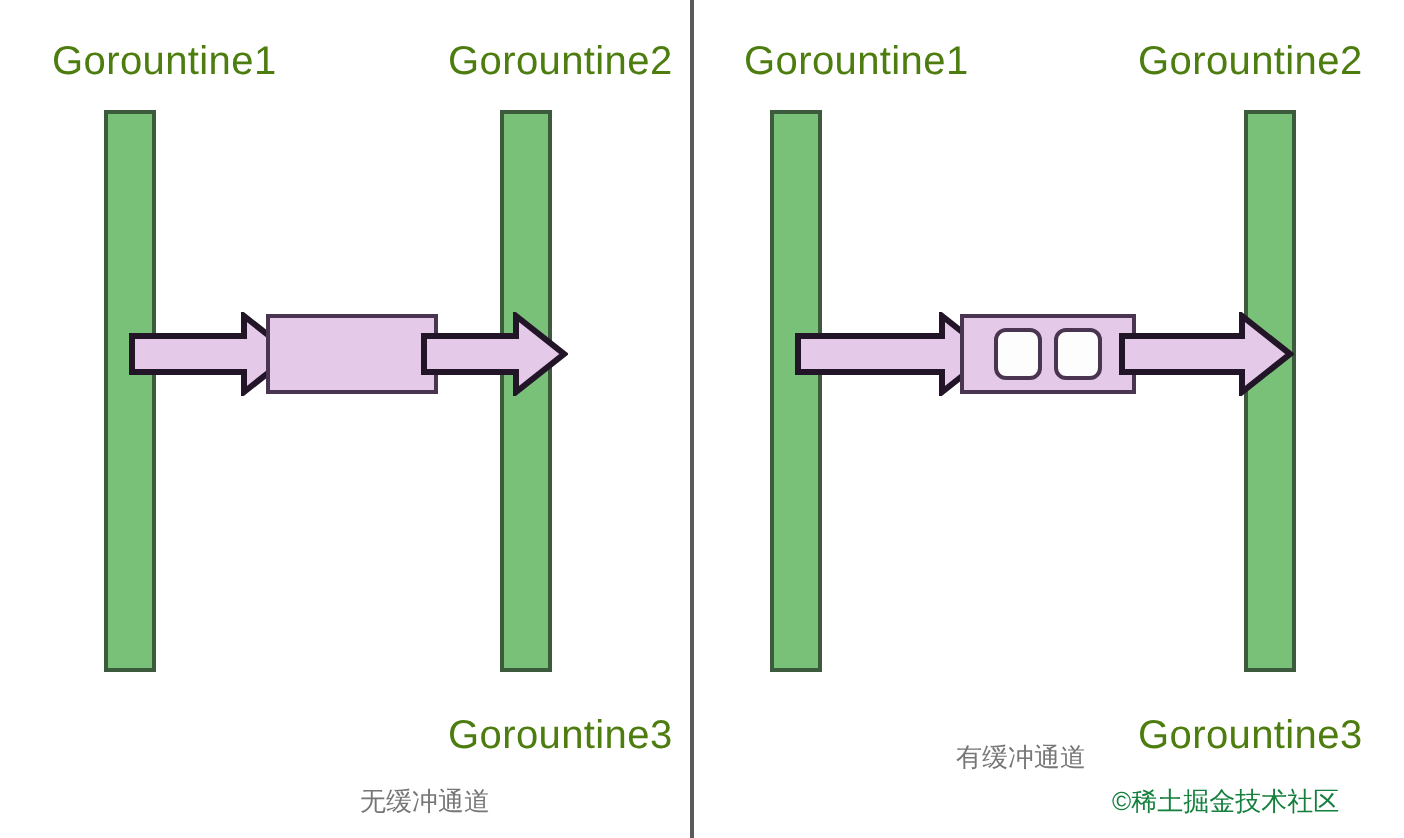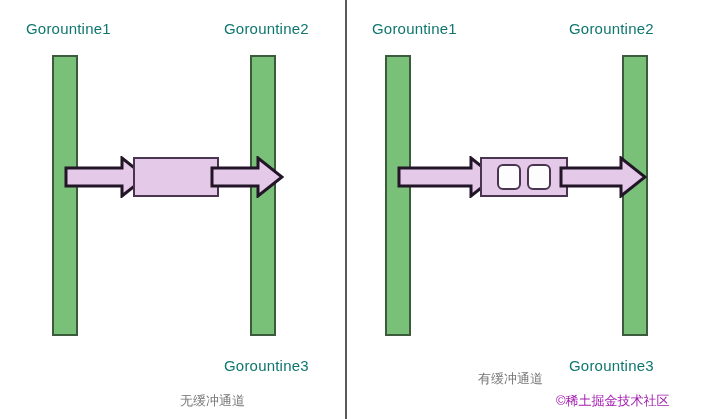--- a/index.html
+++ b/index.html
@@ -38,34 +38,34 @@
   .bar {
     position: absolute;
     background: #79c179;
     border: 2px solid #3c5a3c;
     box-sizing: border-box;
   }
 
   
   .glabel {
     position: absolute;
-    color: #0f766e;
-    font-size: 15px;
+    color: #4d7c0f;
+    font-size: 20px;
     letter-spacing: 0.2px;
     white-space: nowrap;
   }
   .caption {
     position: absolute;
     color: #767676;
     font-size: 13px;
     white-space: nowrap;
   }
   .watermark {
     position: absolute;
-    color: #a21caf;
+    color: #15803d;
     font-size: 13px;
     white-space: nowrap;
   }
 
   
   .chan {
     position: absolute;
     background: #e4c9e8;
     border: 2px solid #4a3550;
     box-sizing: border-box;

